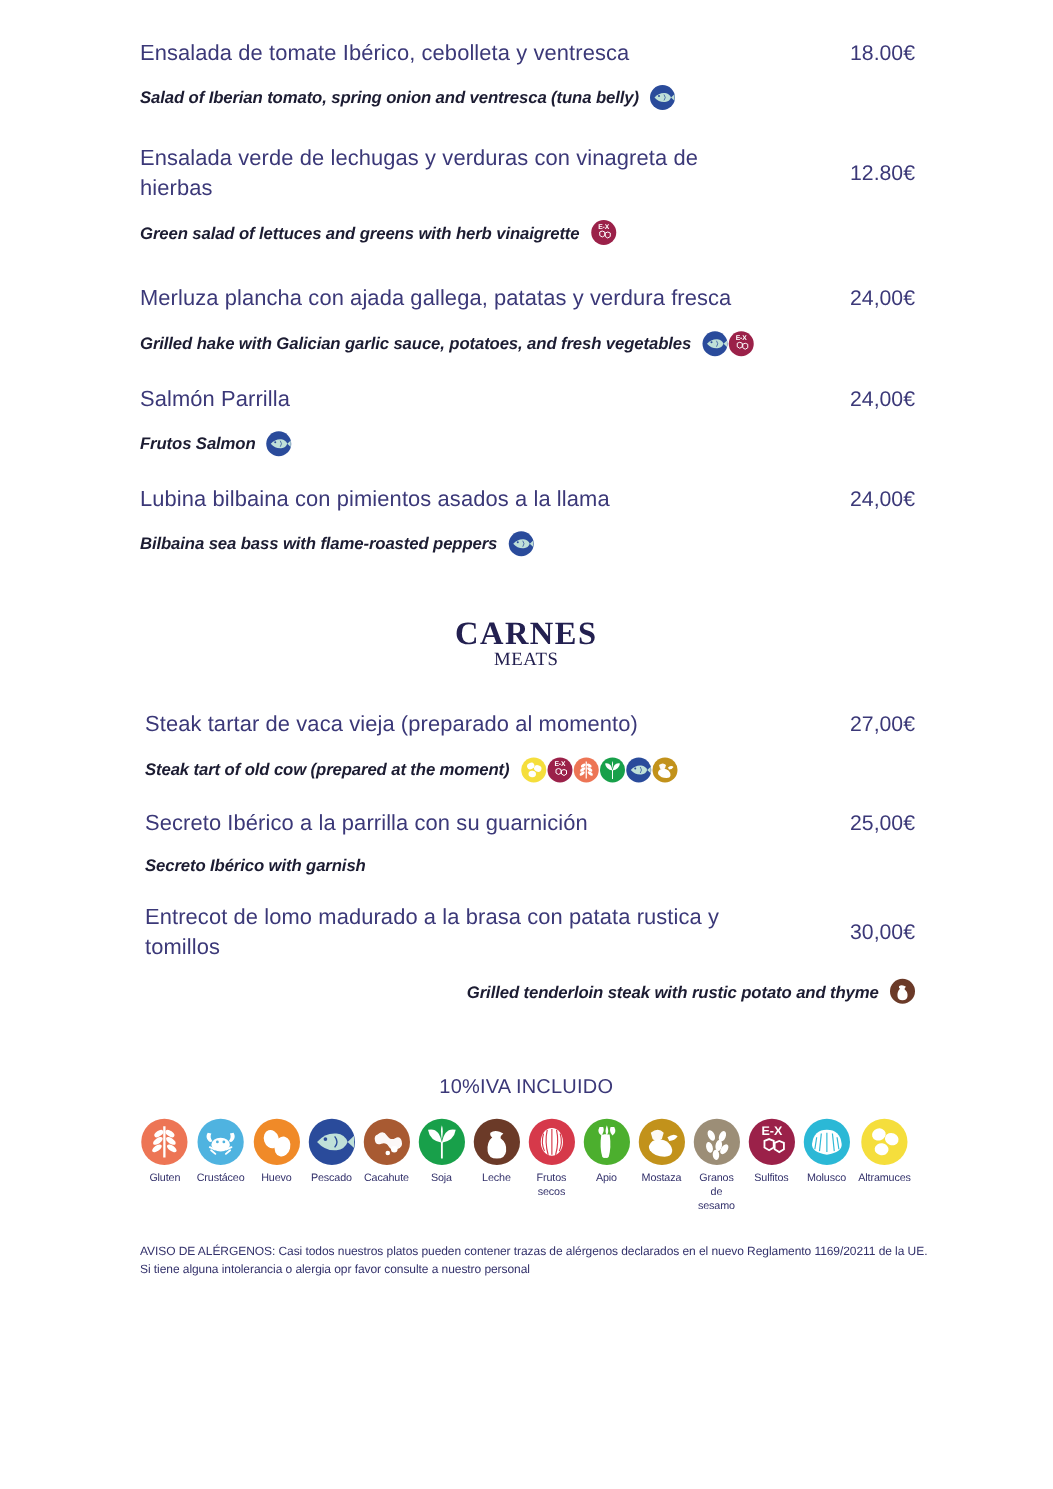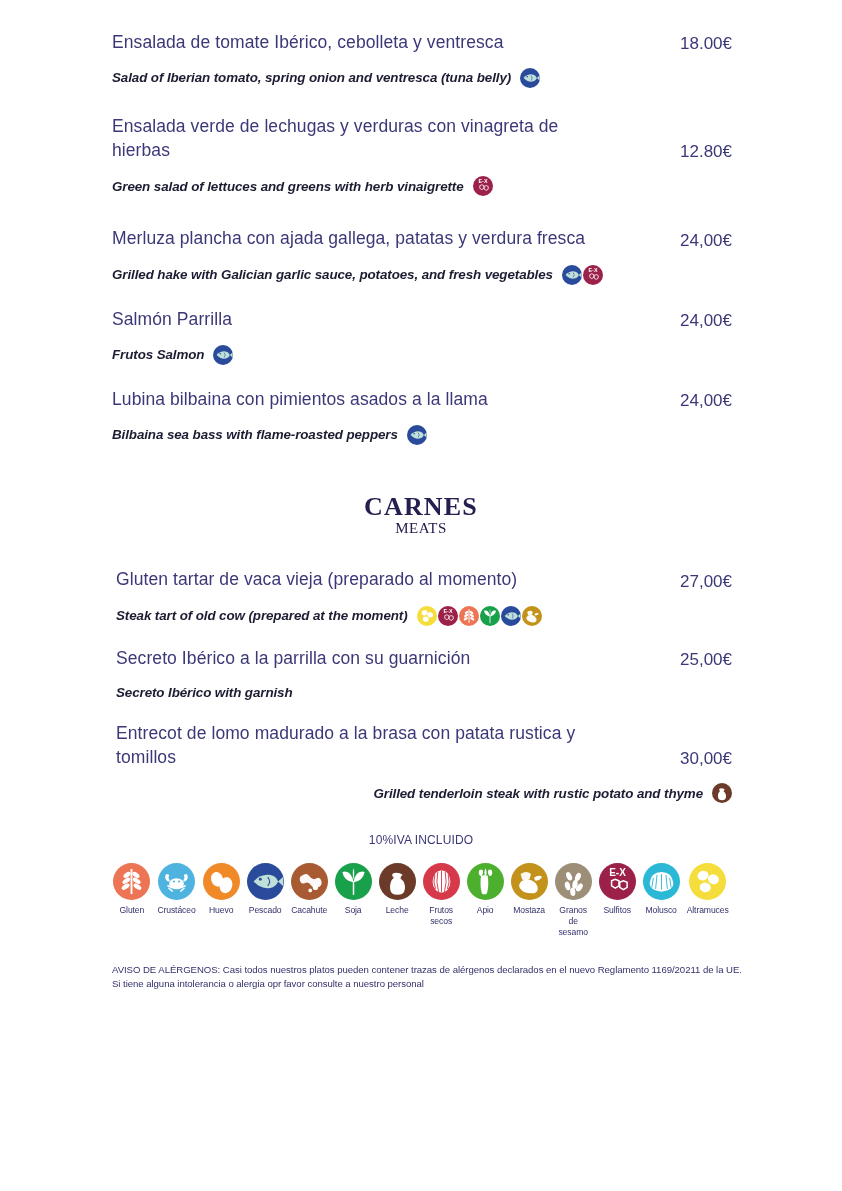--- a/index.html
+++ b/index.html
@@ -54,21 +54,21 @@
   .sec-carnes .en { font-size: 15px; }
 
   
   .items { padding: 0 110px 0 112px; }
   .items.indent { padding-left: 116px; }
 
   .item { position: relative; }
 
   .item-row {
     display: flex;
-    align-items: flex-end;
+    align-items: center;
     justify-content: space-between;
   }
 
   .item-name {
     font-size: 17.5px;
     font-weight: 400;
     color: #3b3878;
     line-height: 1.38;
     letter-spacing: 0.005em;
     max-width: 505px;
@@ -109,24 +109,24 @@
     flex: 0 0 auto;
   }
   .badge svg { display: block; width: 100%; height: 100%; }
 
   .b-inline { width: 20px; height: 20px; }
   .b-legend { width: 37px; height: 37px; }
 
   
   .iva {
     text-align: center;
-    font-size: 12px;
+    font-size: 16px;
     color: #3b3878;
     letter-spacing: 0.01em;
-    margin-top: 30px;
+    margin-top: 58px;
   }
 
   
   .legend {
     display: flex;
     justify-content: center;
     align-items: flex-start;
     gap: 7px;
     margin-top: 16px;
     padding: 0 120px;
@@ -307,21 +307,21 @@
   <div class="section-head sec-carnes">
     <div class="es">CARNES</div>
     <div class="en">MEATS</div>
   </div>
 
   <div class="sp-30"></div>
 
   <div class="items indent">
     <div class="item">
       <div class="item-row">
-        <div class="item-name">Gluten tartar de vaca vieja (preparado al momento)</div>
+        <div class="item-name">Steak tartar de vaca vieja (preparado al momento)</div>
         <div class="item-price">27,00€</div>
       </div>
       <div class="item-desc-line">
         <div class="item-desc">Steak tart of old cow (prepared at the moment)</div>
         <div class="allergens">
             <span class="badge b-inline" style="background: rgb(245, 222, 60);">
               <svg viewBox="0 0 100 100" xmlns="http://www.w3.org/2000/svg">
                 <g fill="#ffffff">
         <ellipse cx="38" cy="34" rx="15" ry="13" transform="rotate(-18 38 34)"></ellipse>
         <ellipse cx="66" cy="44" rx="15" ry="13" transform="rotate(22 66 44)"></ellipse>

